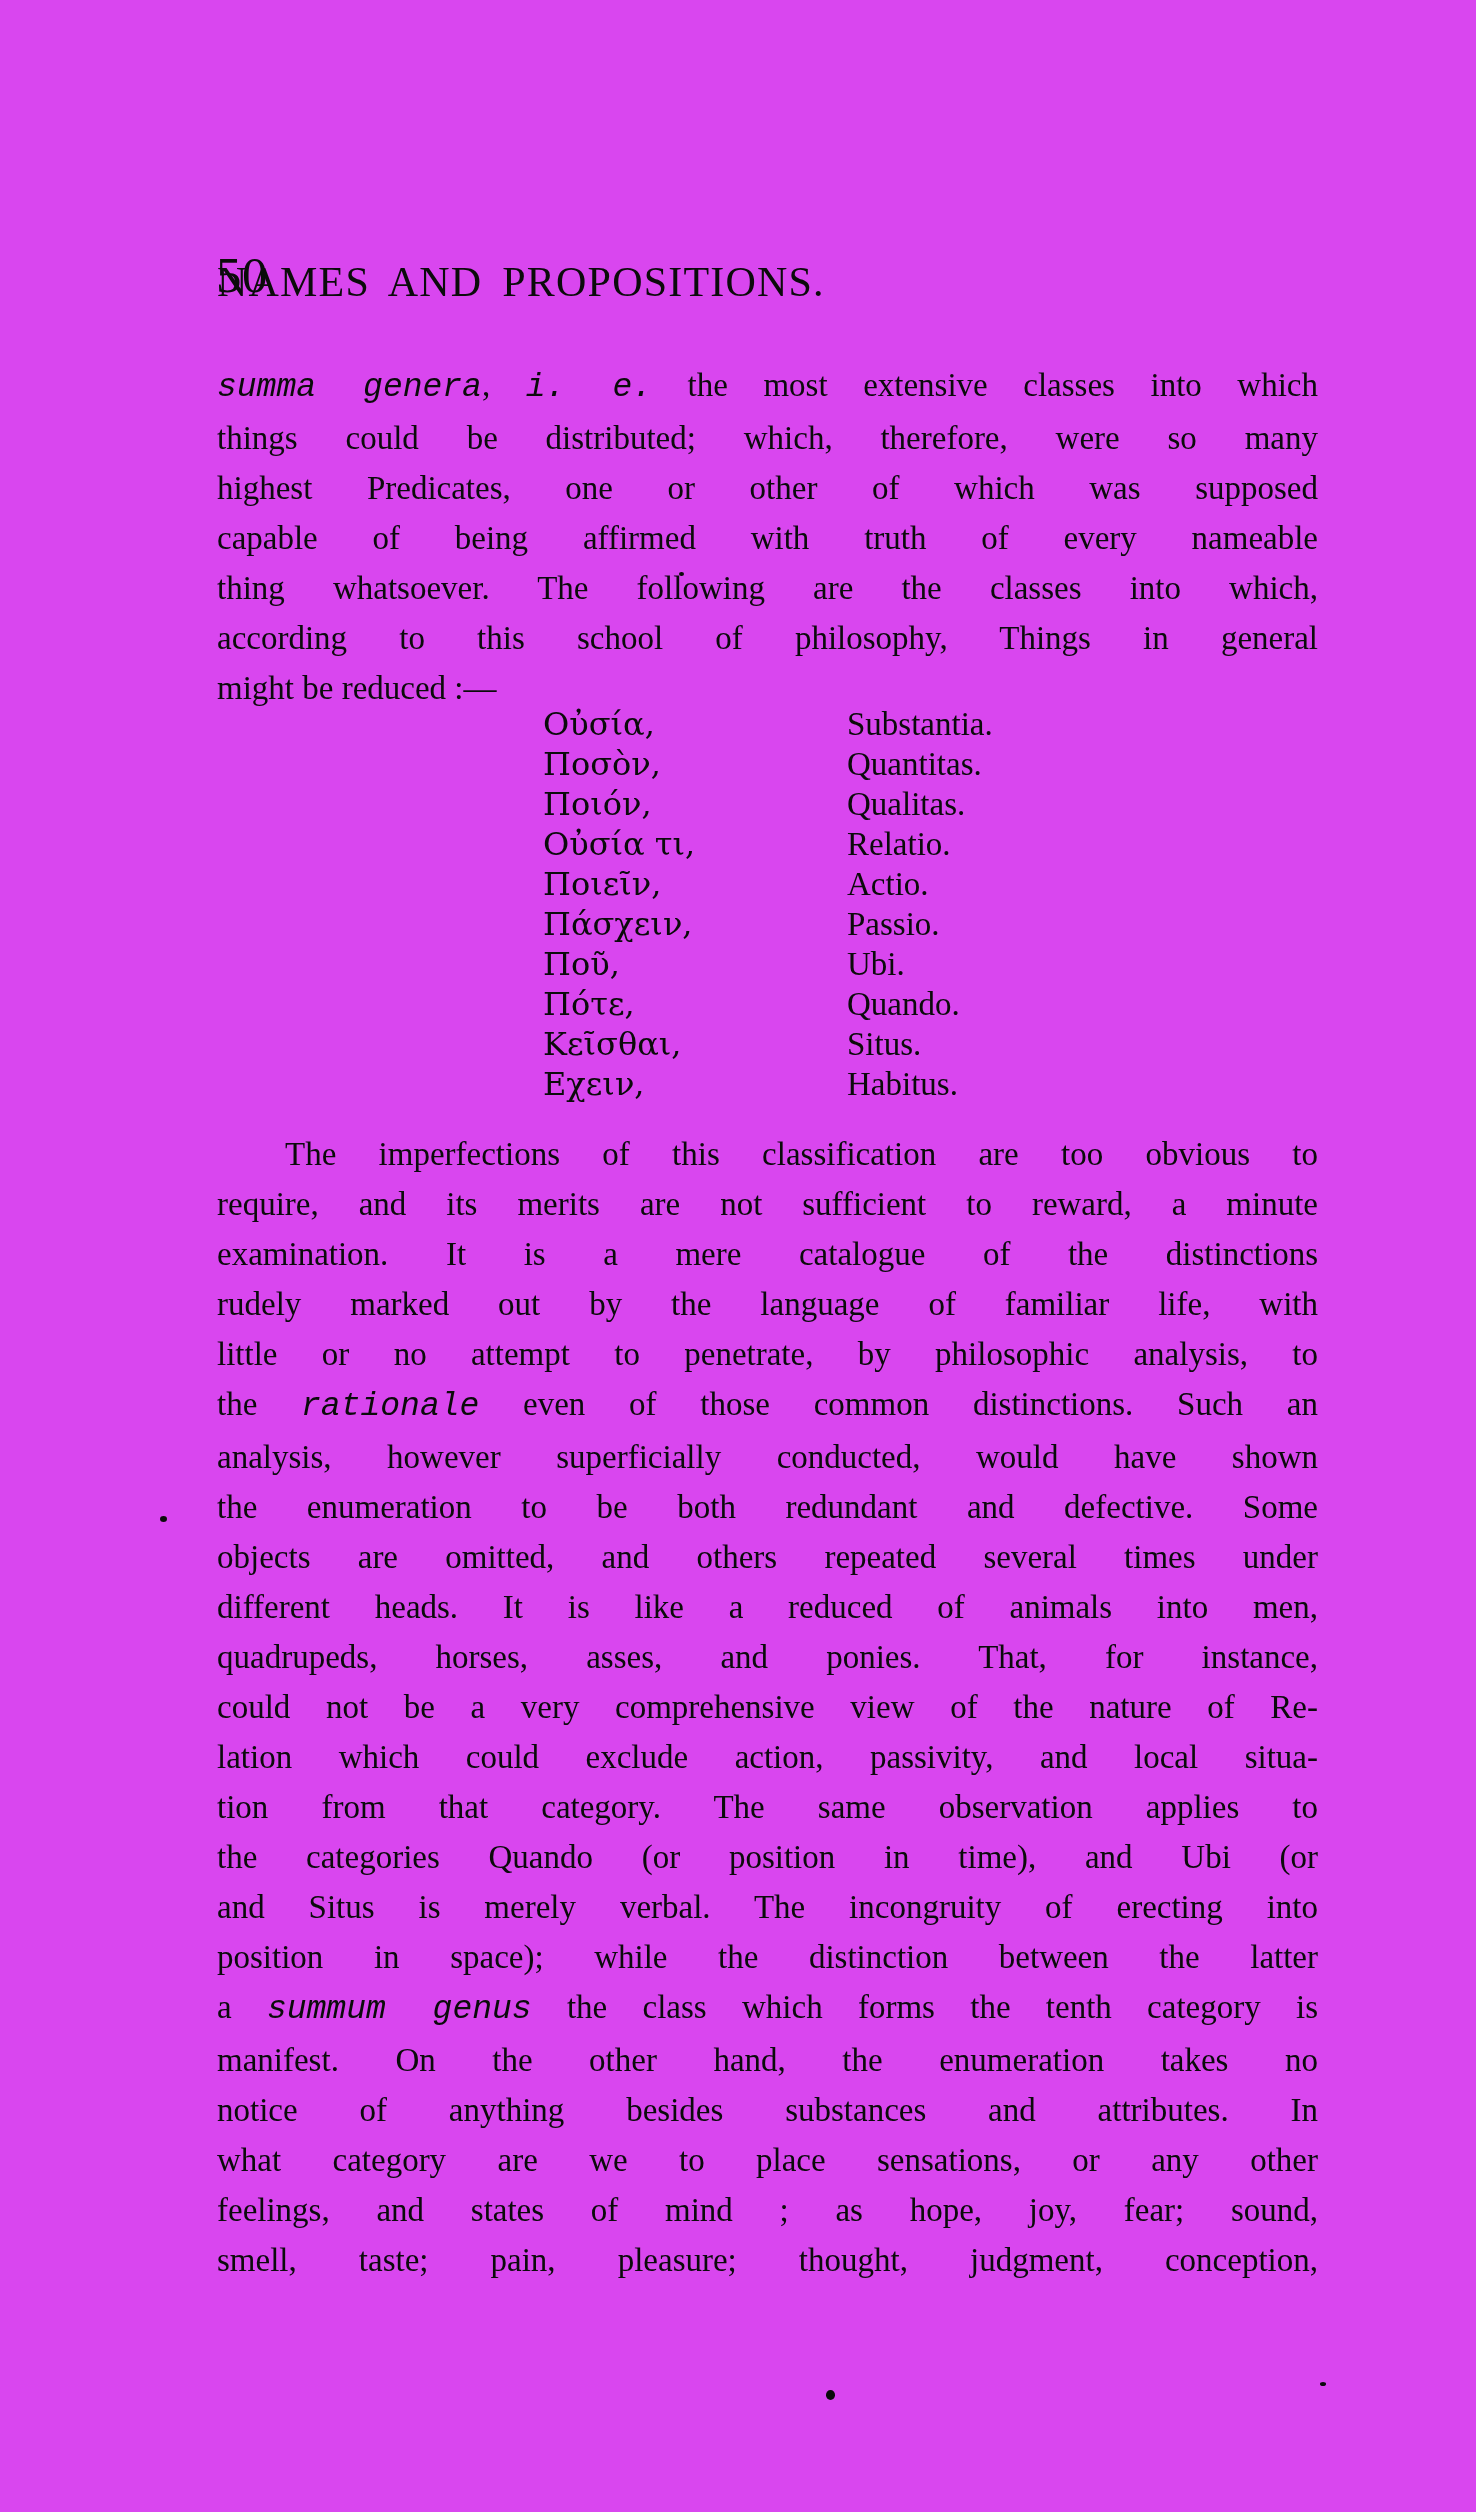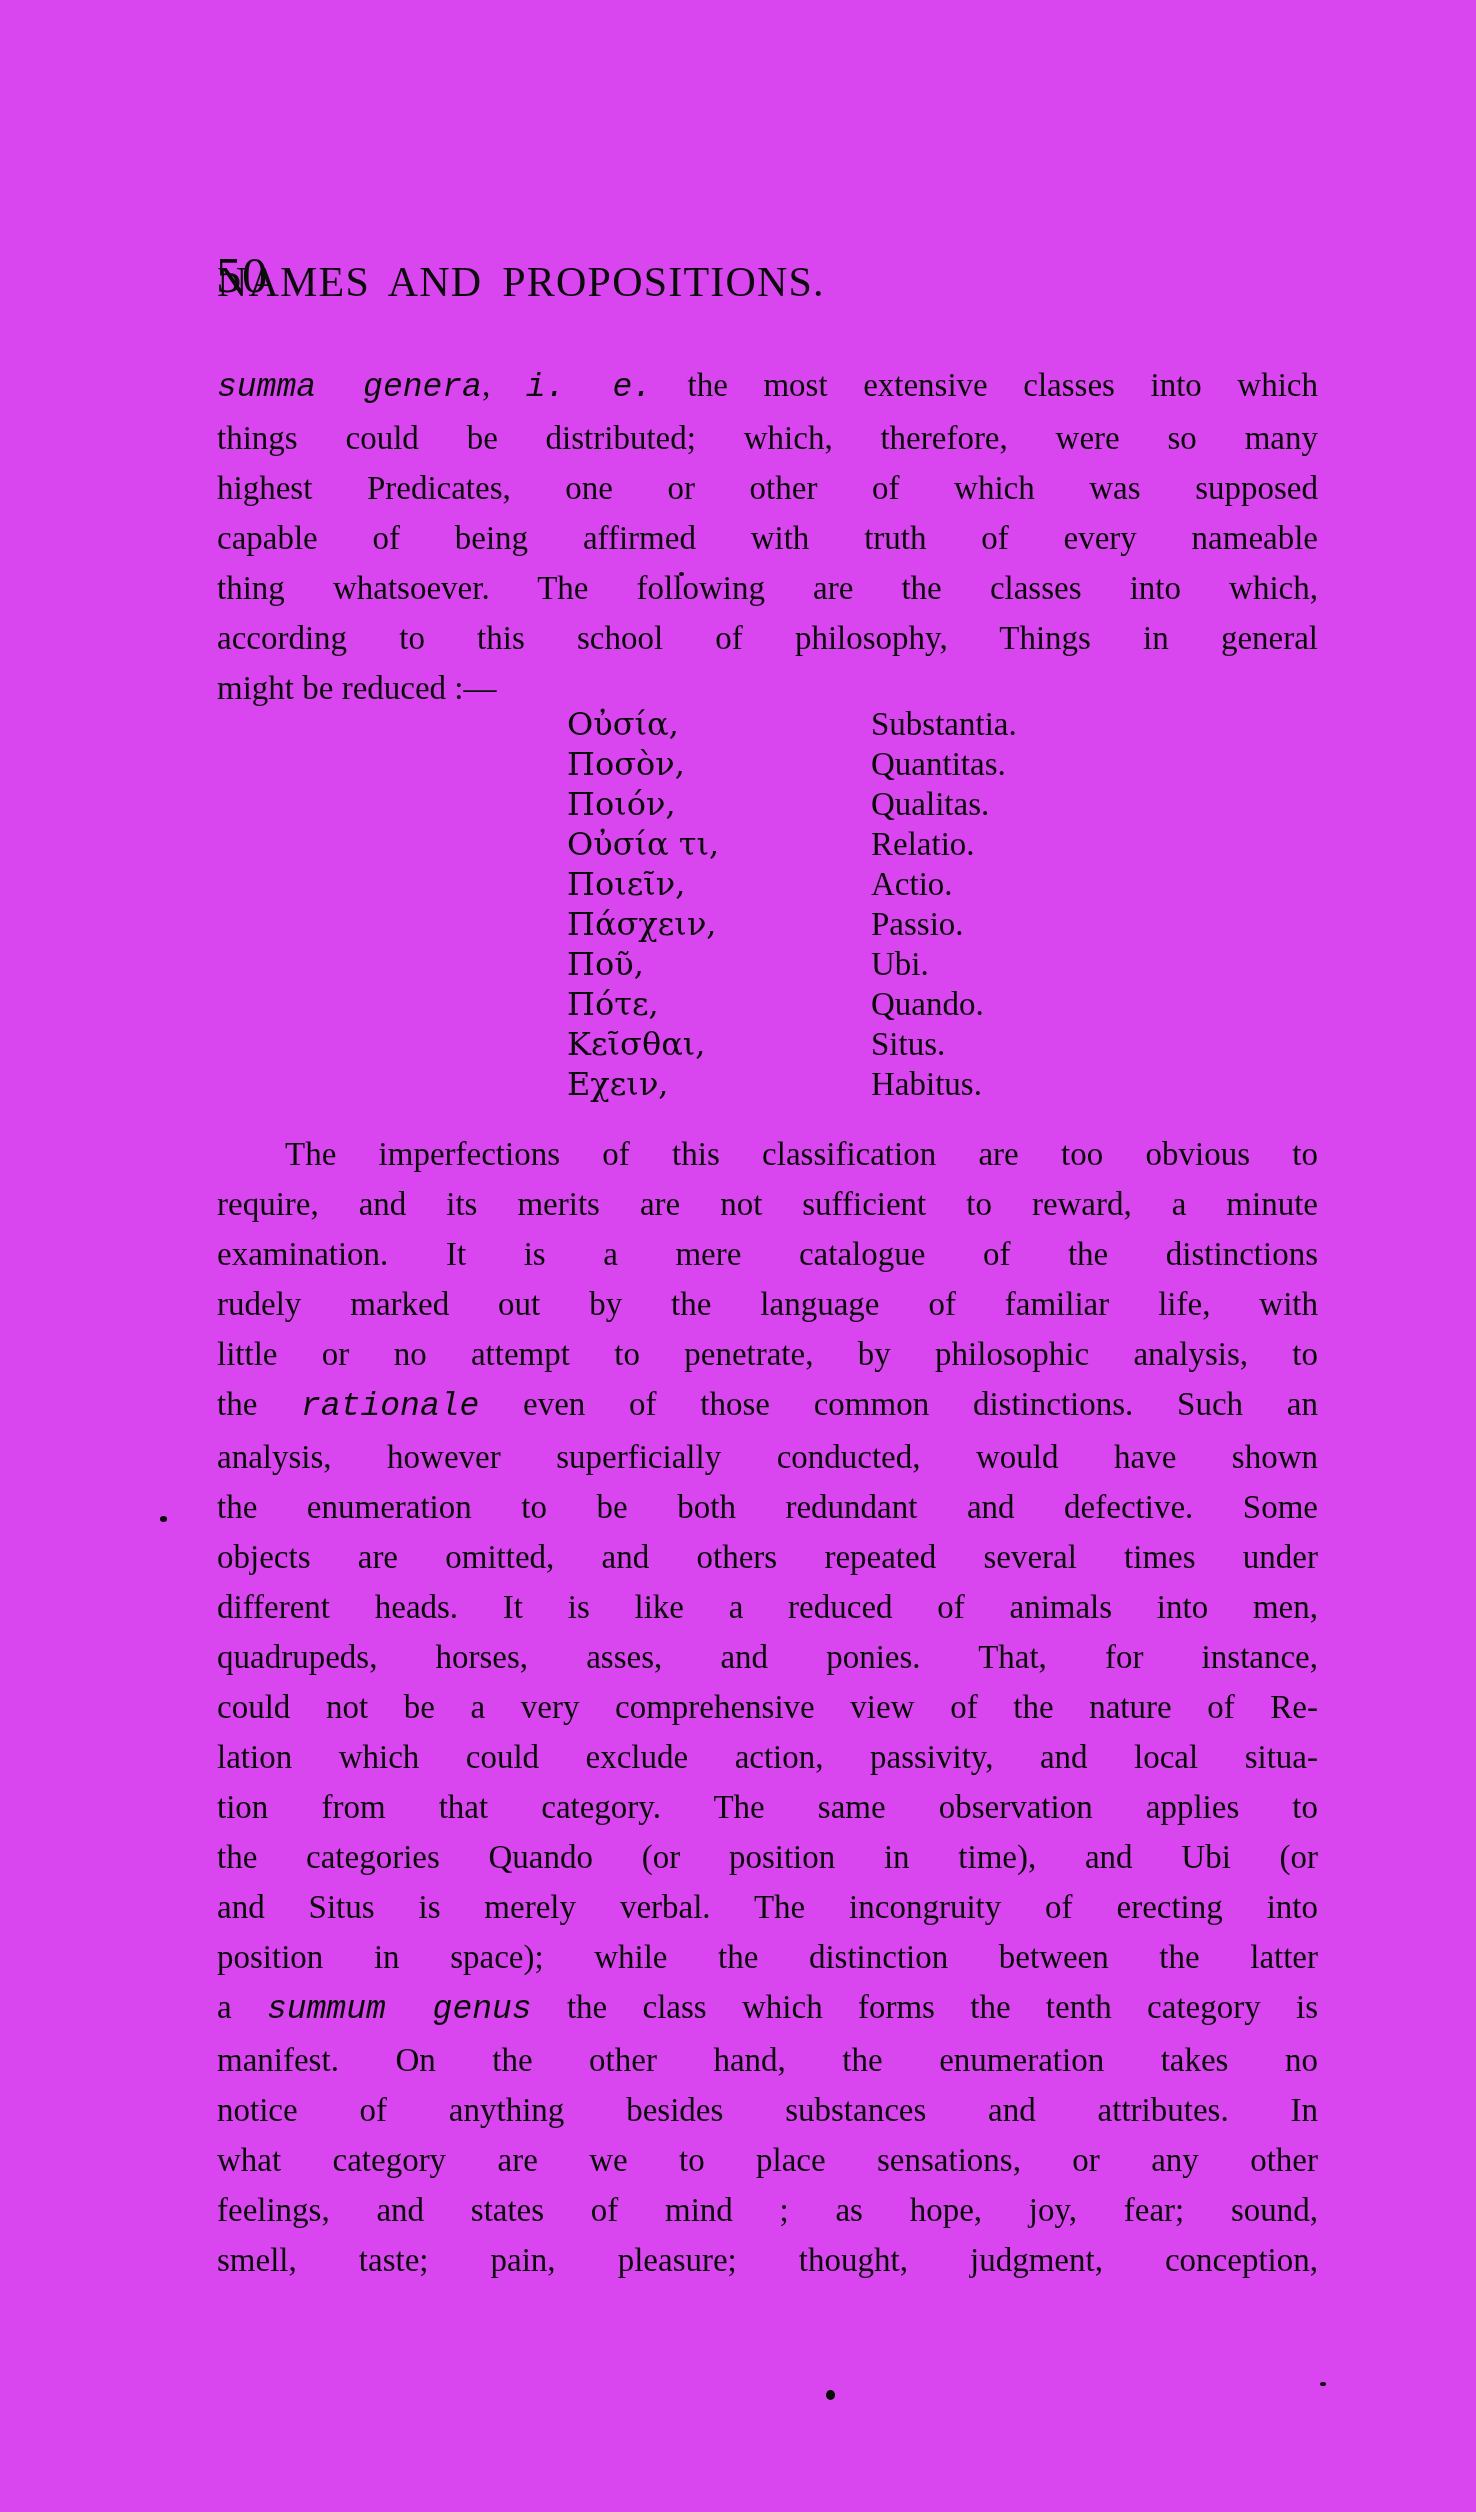--- a/index.html
+++ b/index.html
@@ -55,21 +55,20 @@
     position:absolute;
     left:543px;
     top:704px;
     width:714px;
     font-size:33px;
   }
   .cat-row{
     position:relative;
     height:40px;
     line-height:40px;
-    margin-left:24px;
   }
   .cat-greek{
     position:absolute;
     left:0;
     font-family:"DejaVu Serif",serif;
     font-size:32px;
   }
   .cat-latin{
     position:absolute;
     left:304px;

